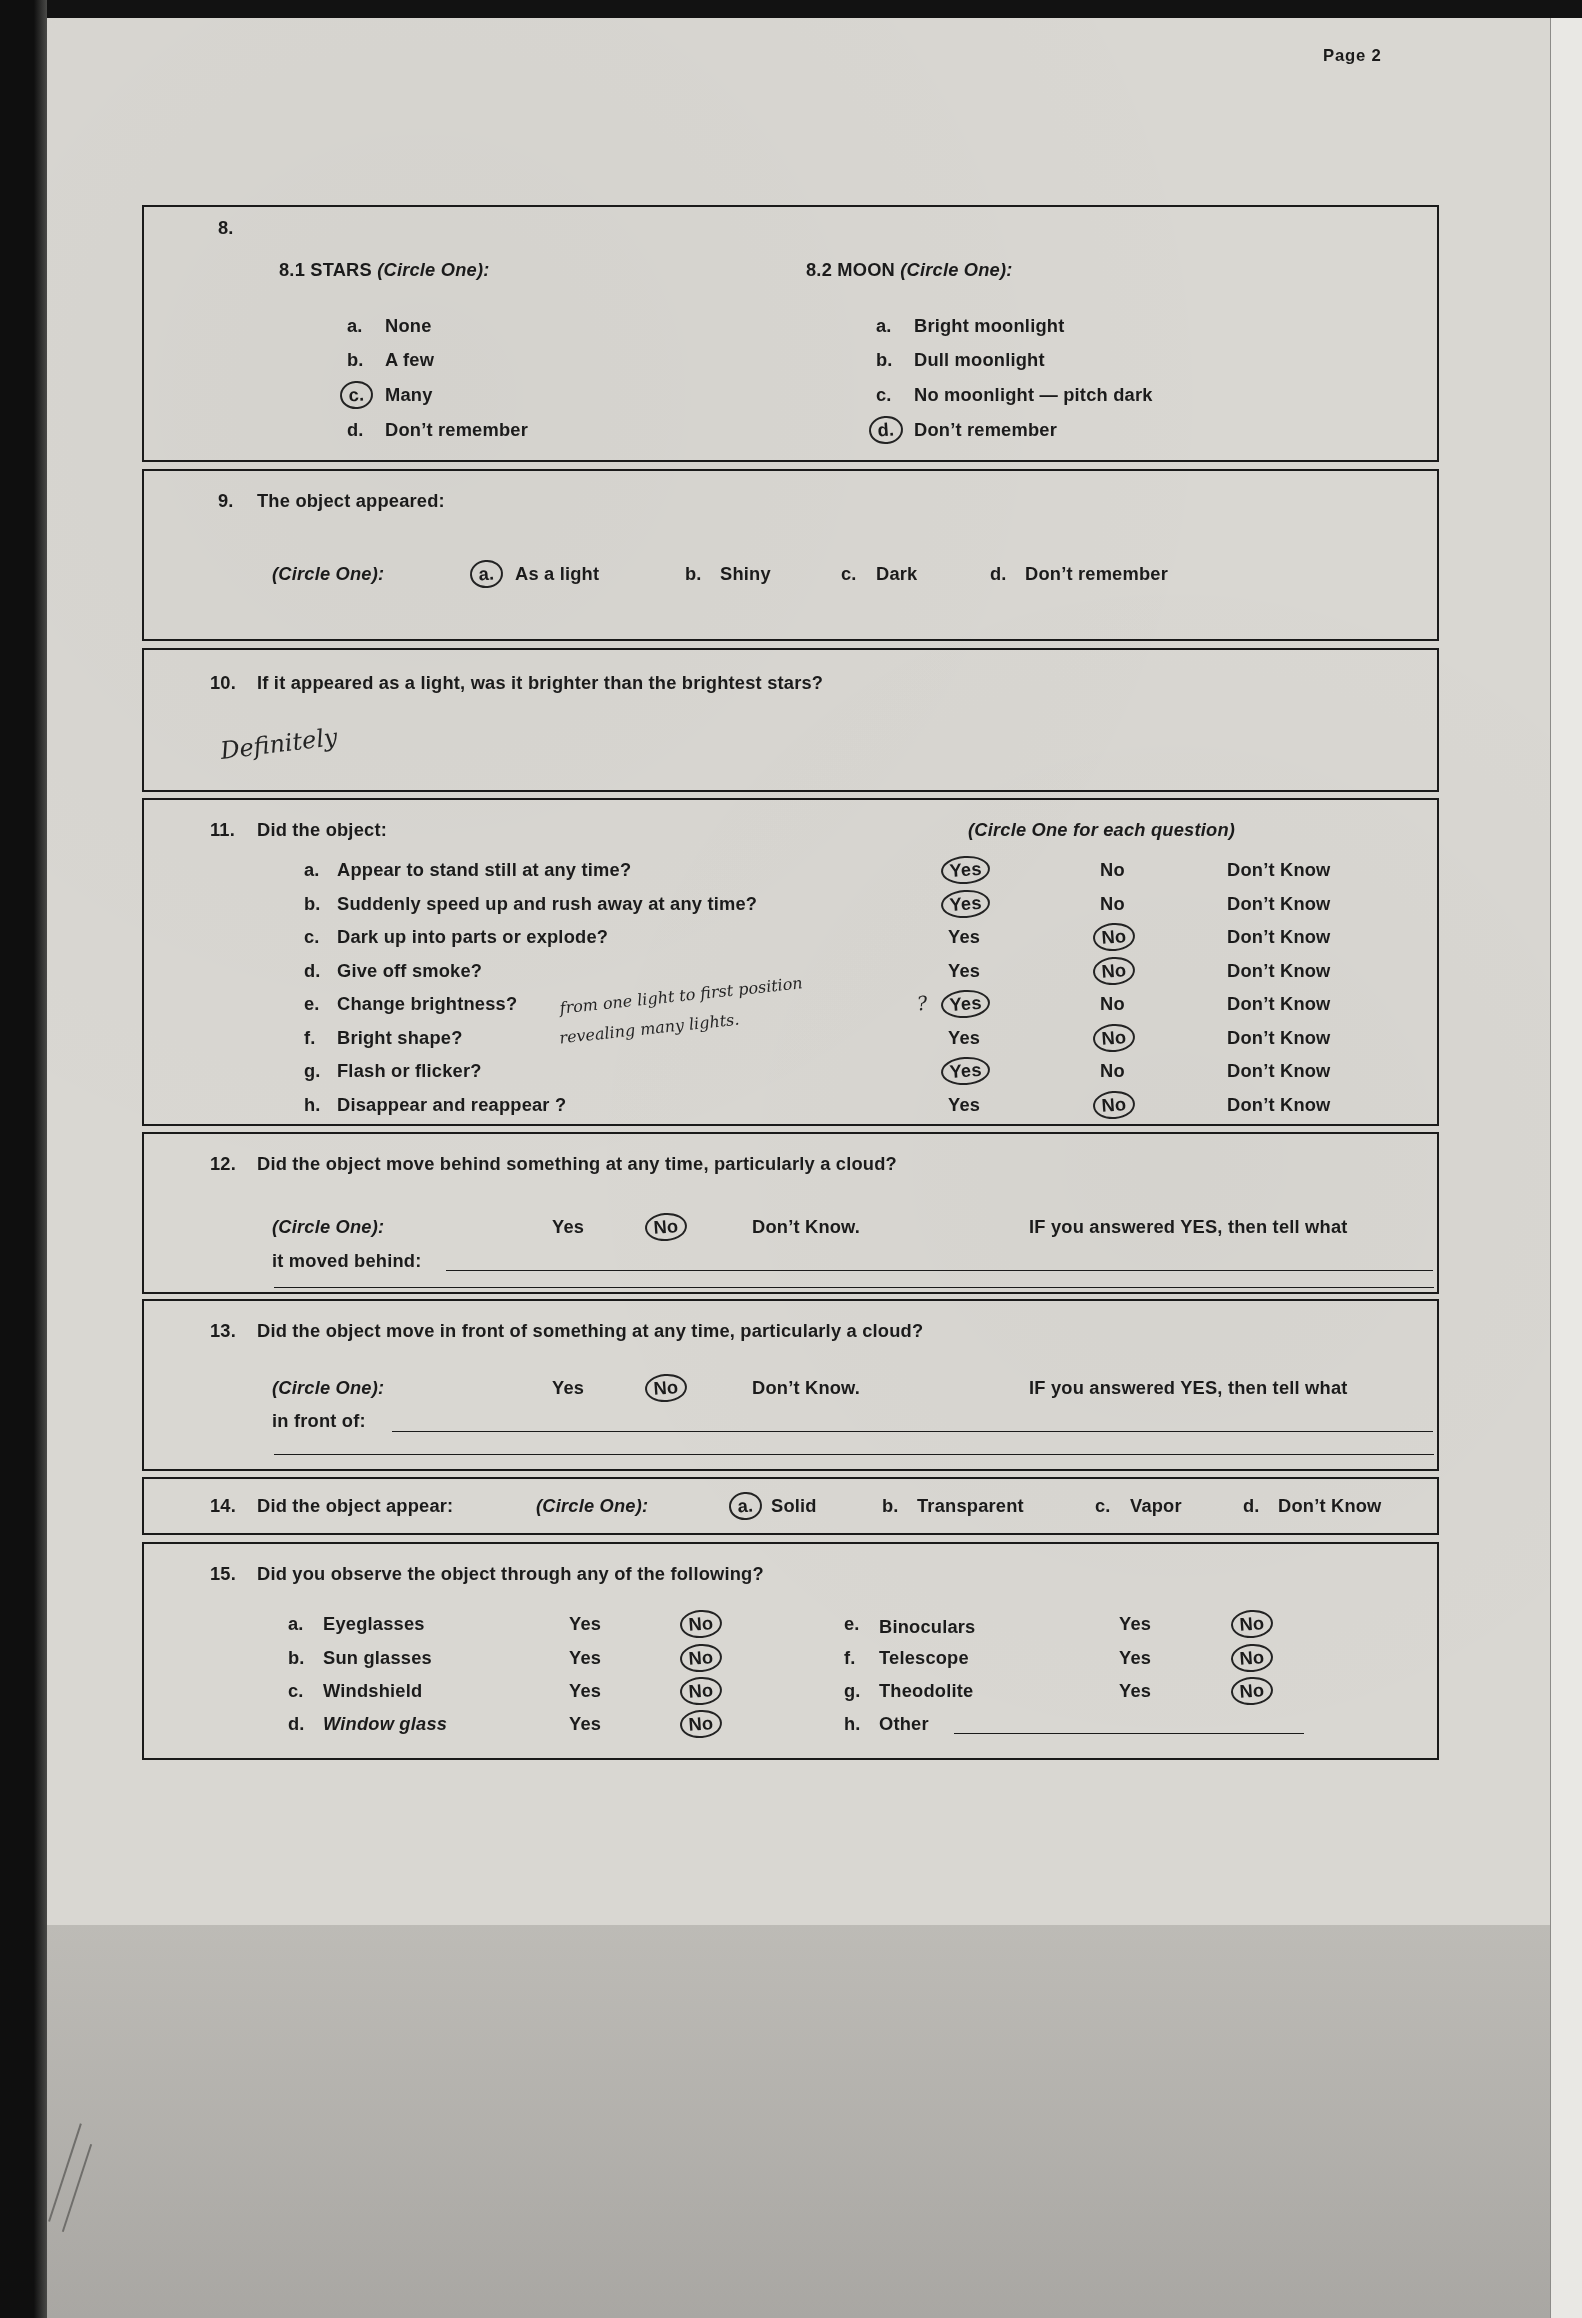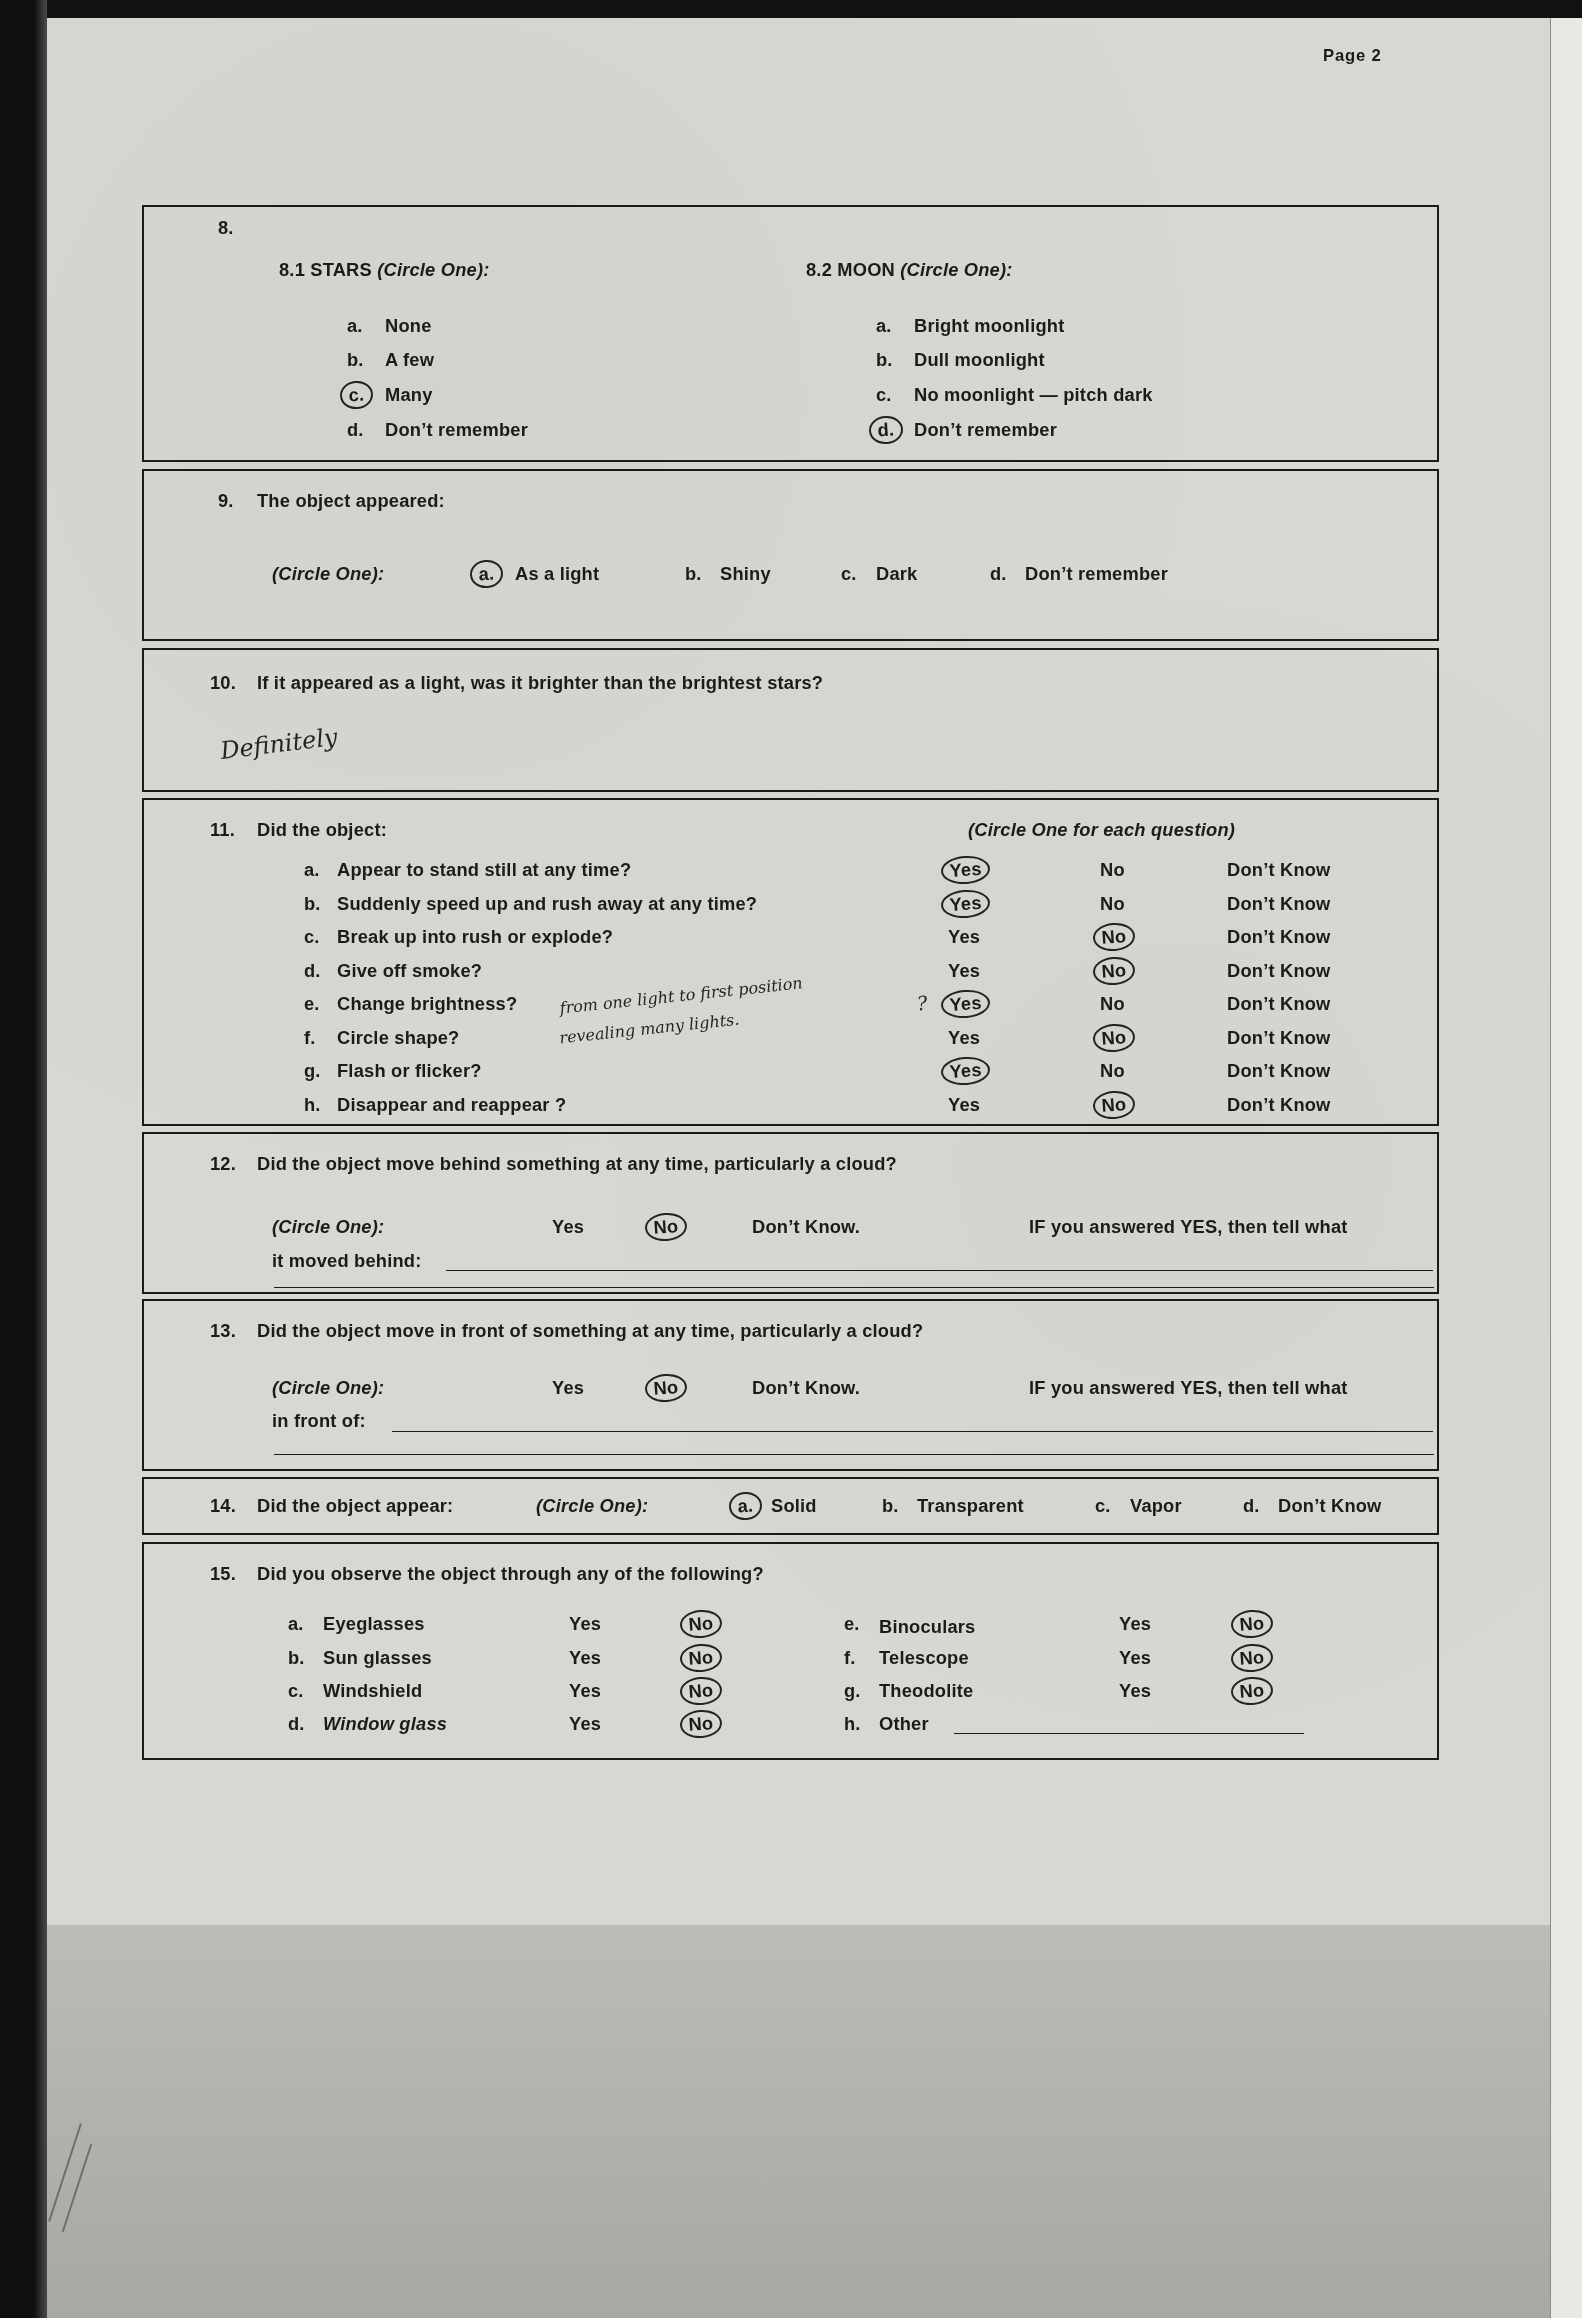--- a/index.html
+++ b/index.html
@@ -101,39 +101,39 @@
   <span class="t" style="left:956px;top:59px;">No</span>
   <span class="t" style="left:1083px;top:59px;">Don’t Know</span>
 
   <span class="t" style="left:160px;top:93px;">b.</span>
   <span class="t" style="left:193px;top:93px;">Suddenly speed up and rush away at any time?</span>
   <span class="t circled" style="left:804px;top:93px;">Yes</span>
   <span class="t" style="left:956px;top:93px;">No</span>
   <span class="t" style="left:1083px;top:93px;">Don’t Know</span>
 
   <span class="t" style="left:160px;top:126px;">c.</span>
-  <span class="t" style="left:193px;top:126px;">Break up into rush or explode?</span>
+  <span class="t" style="left:193px;top:126px;">Dark up into parts or explode?</span>
   <span class="t" style="left:804px;top:126px;">Yes</span>
   <span class="t circled" style="left:956px;top:126px;">No</span>
   <span class="t" style="left:1083px;top:126px;">Don’t Know</span>
 
   <span class="t" style="left:160px;top:160px;">d.</span>
   <span class="t" style="left:193px;top:160px;">Give off smoke?</span>
   <span class="t" style="left:804px;top:160px;">Yes</span>
   <span class="t circled" style="left:956px;top:160px;">No</span>
   <span class="t" style="left:1083px;top:160px;">Don’t Know</span>
 
   <span class="t" style="left:160px;top:193px;">e.</span>
   <span class="t" style="left:193px;top:193px;">Change brightness?</span>
   <span class="t circled" style="left:804px;top:193px;">Yes</span>
   <span class="t" style="left:956px;top:193px;">No</span>
   <span class="t" style="left:1083px;top:193px;">Don’t Know</span>
 
   <span class="t" style="left:160px;top:227px;">f.</span>
-  <span class="t" style="left:193px;top:227px;">Circle shape?</span>
+  <span class="t" style="left:193px;top:227px;">Bright shape?</span>
   <span class="t" style="left:804px;top:227px;">Yes</span>
   <span class="t circled" style="left:956px;top:227px;">No</span>
   <span class="t" style="left:1083px;top:227px;">Don’t Know</span>
 
   <span class="t" style="left:160px;top:260px;">g.</span>
   <span class="t" style="left:193px;top:260px;">Flash or flicker?</span>
   <span class="t circled" style="left:804px;top:260px;">Yes</span>
   <span class="t" style="left:956px;top:260px;">No</span>
   <span class="t" style="left:1083px;top:260px;">Don’t Know</span>
 

